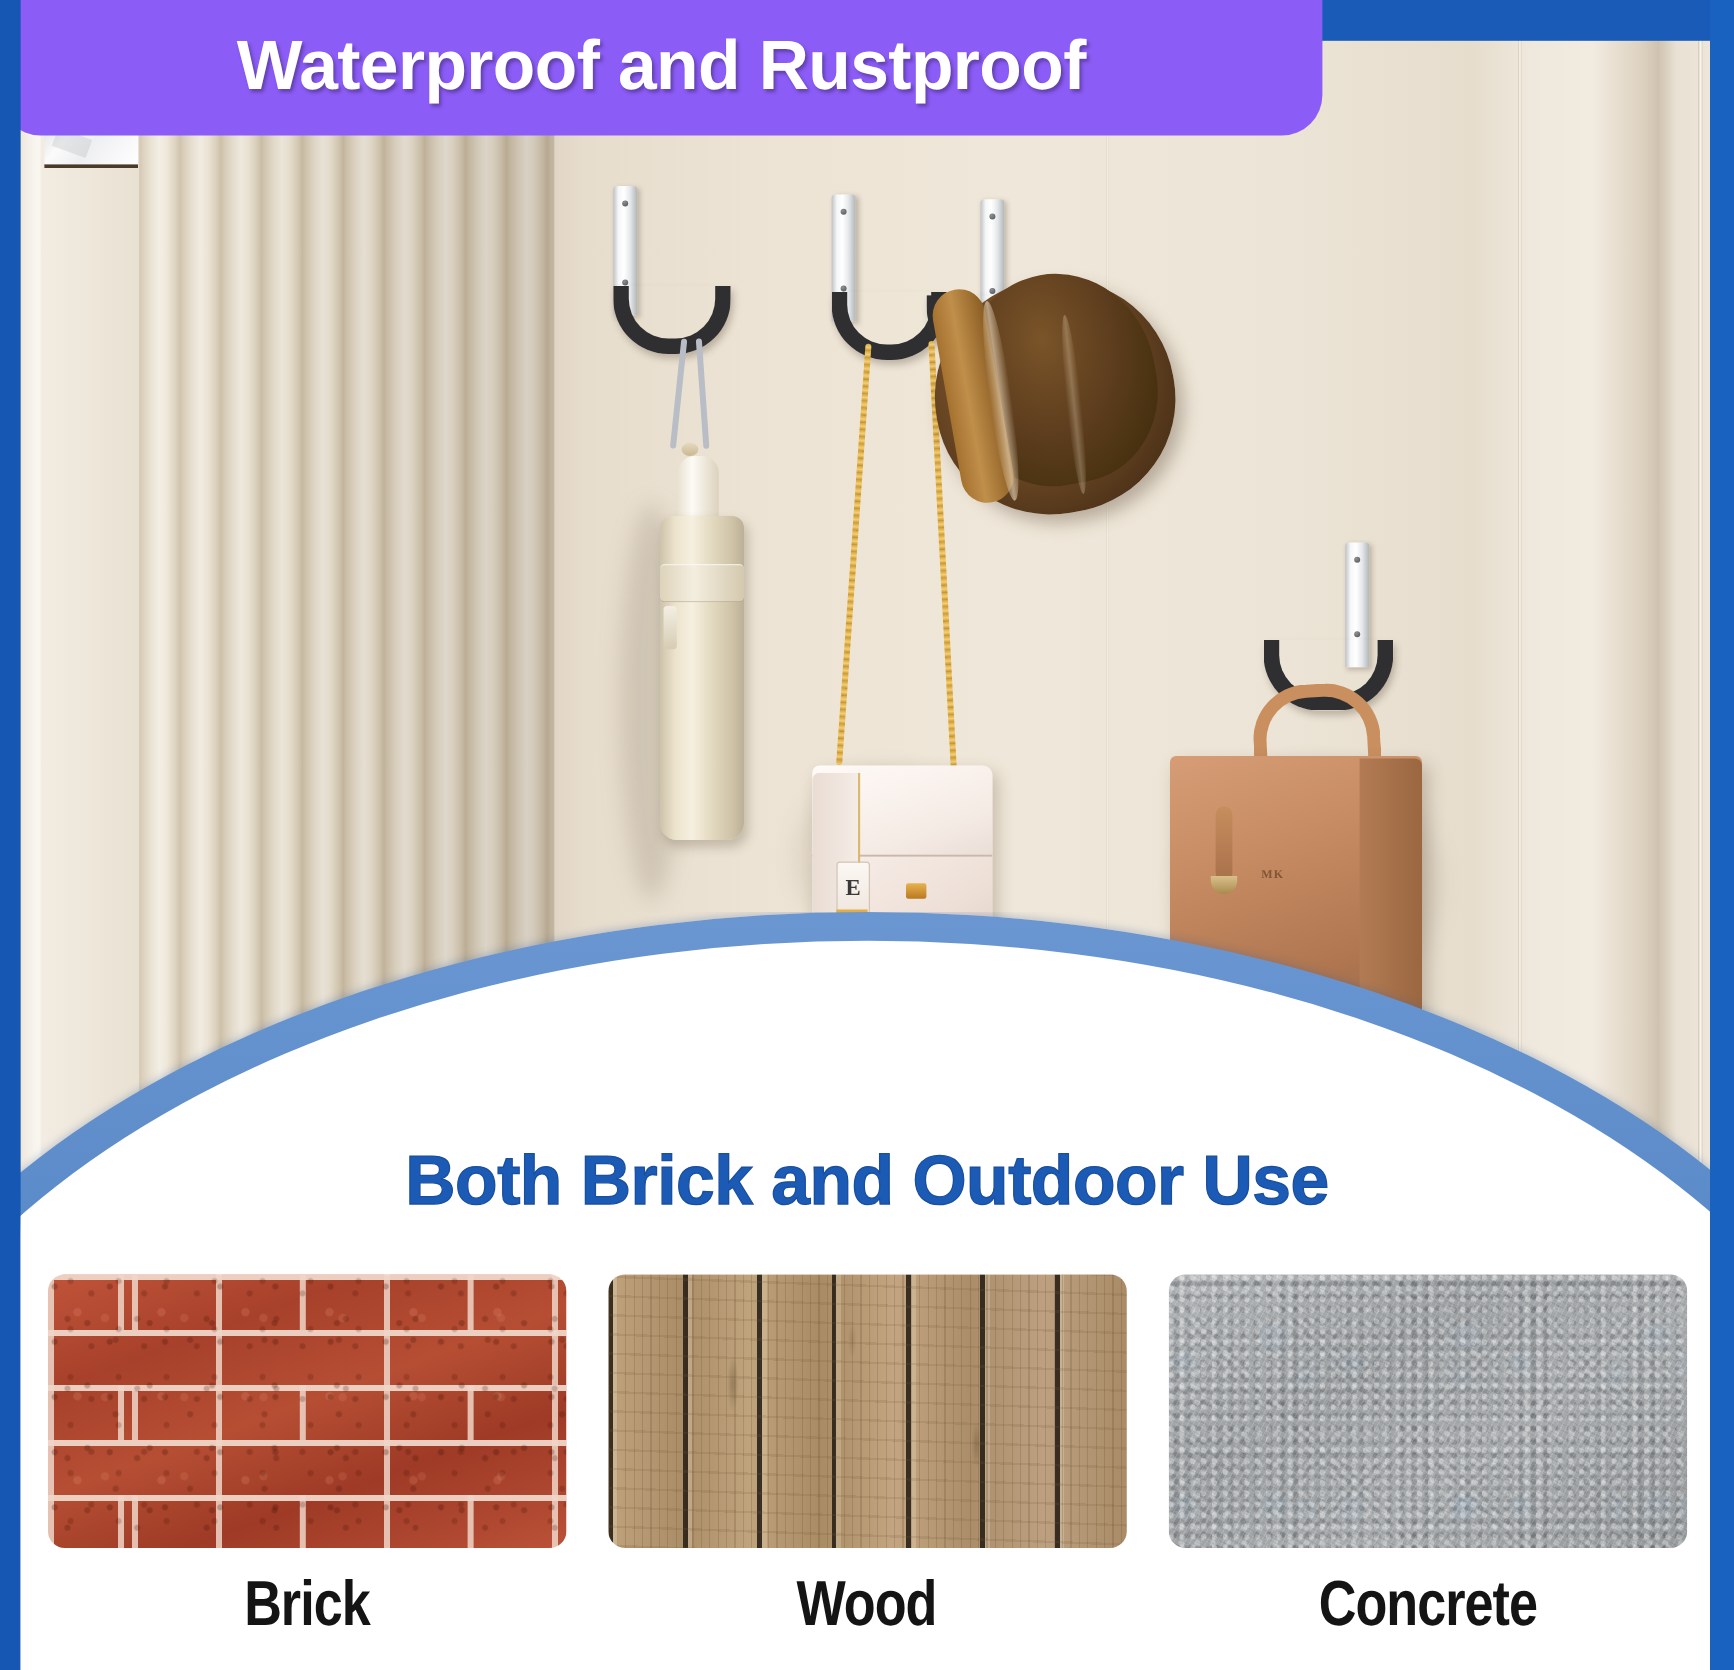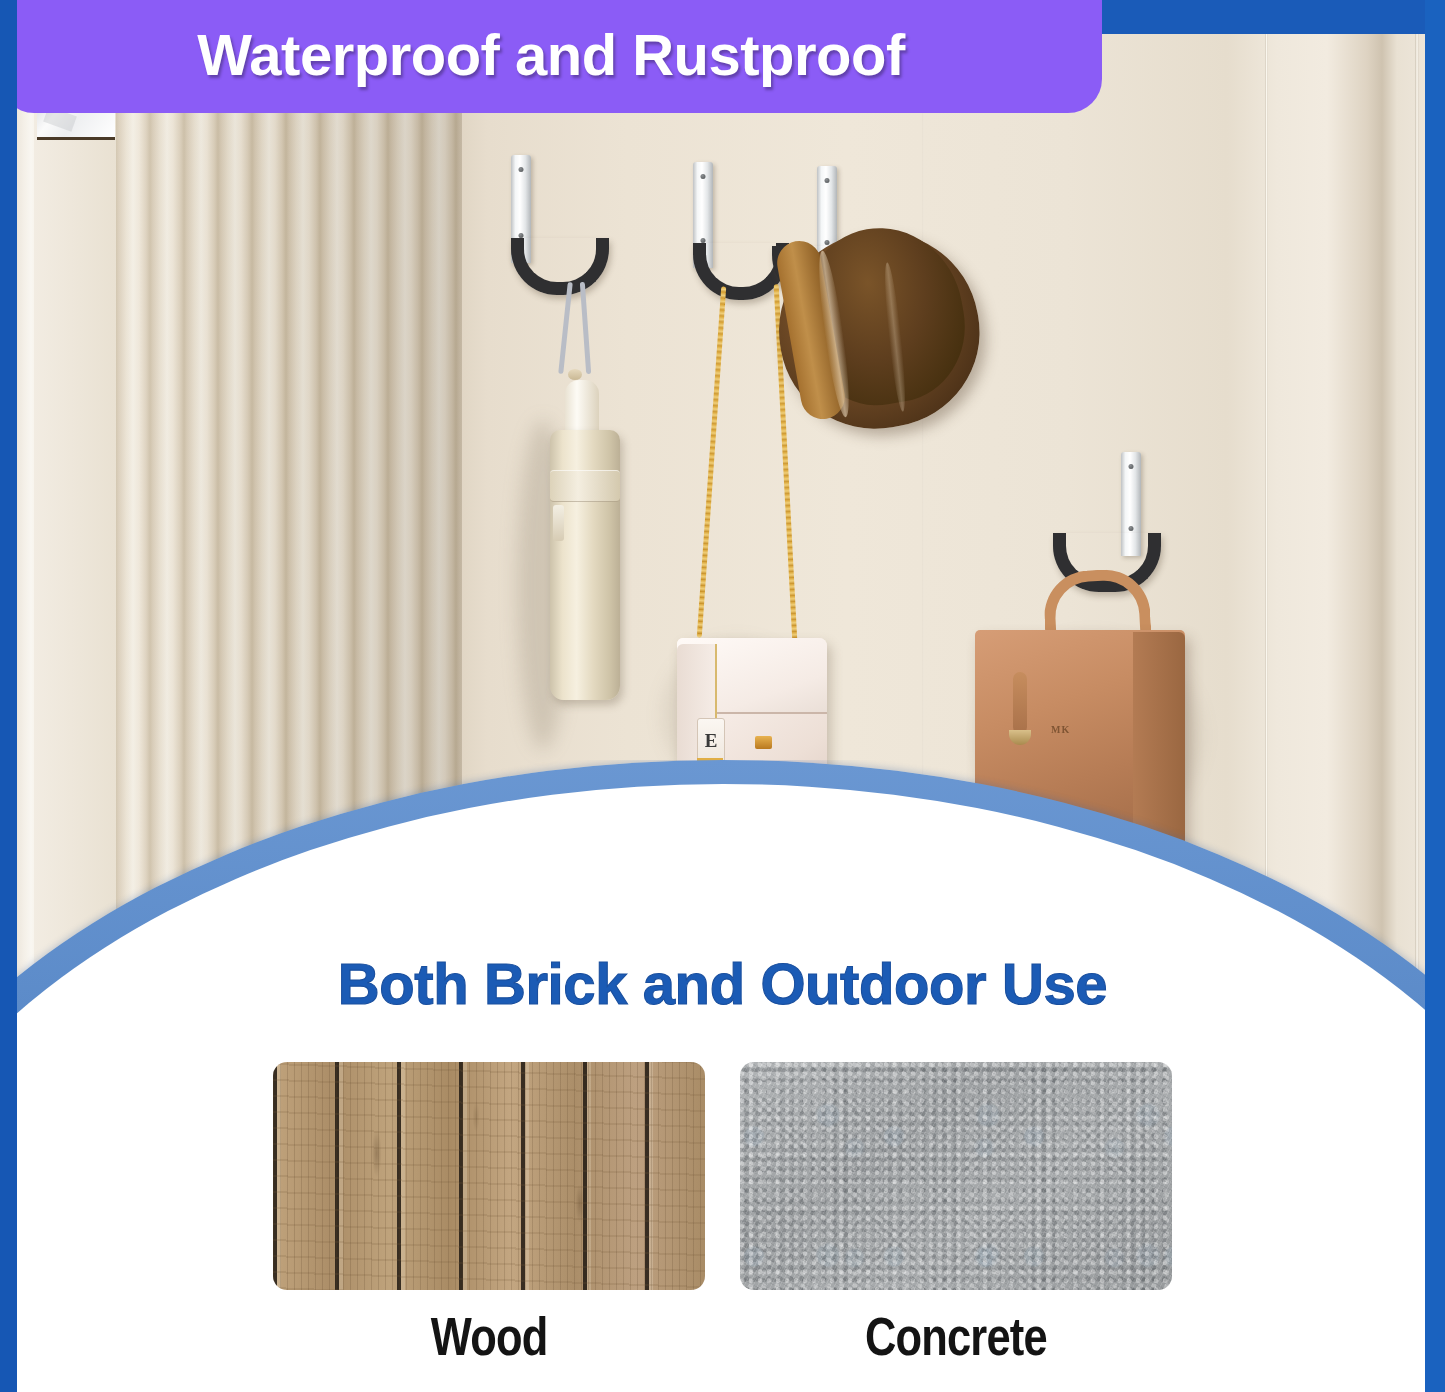--- a/index.html
+++ b/index.html
@@ -502,20 +502,27 @@
 
   <div class="banner-fill-top"></div>
   <div class="banner">
     <div class="banner-title">Waterproof and Rustproof</div>
   </div>
 
   <div class="subtitle">Both Brick and Outdoor Use</div>
 
   <div class="materials">
 
+    <div class="material">
+      <div class="swatch brick">
+        <div class="brick-offset"></div>
+        <div class="brick-grain"></div>
+      </div>
+      <div class="mat-label">Brick</div>
+    </div>
 
     <div class="material">
       <div class="swatch wood">
         <div class="wood-grain"></div>
       </div>
       <div class="mat-label">Wood</div>
     </div>
 
     <div class="material">
       <div class="swatch concrete">

